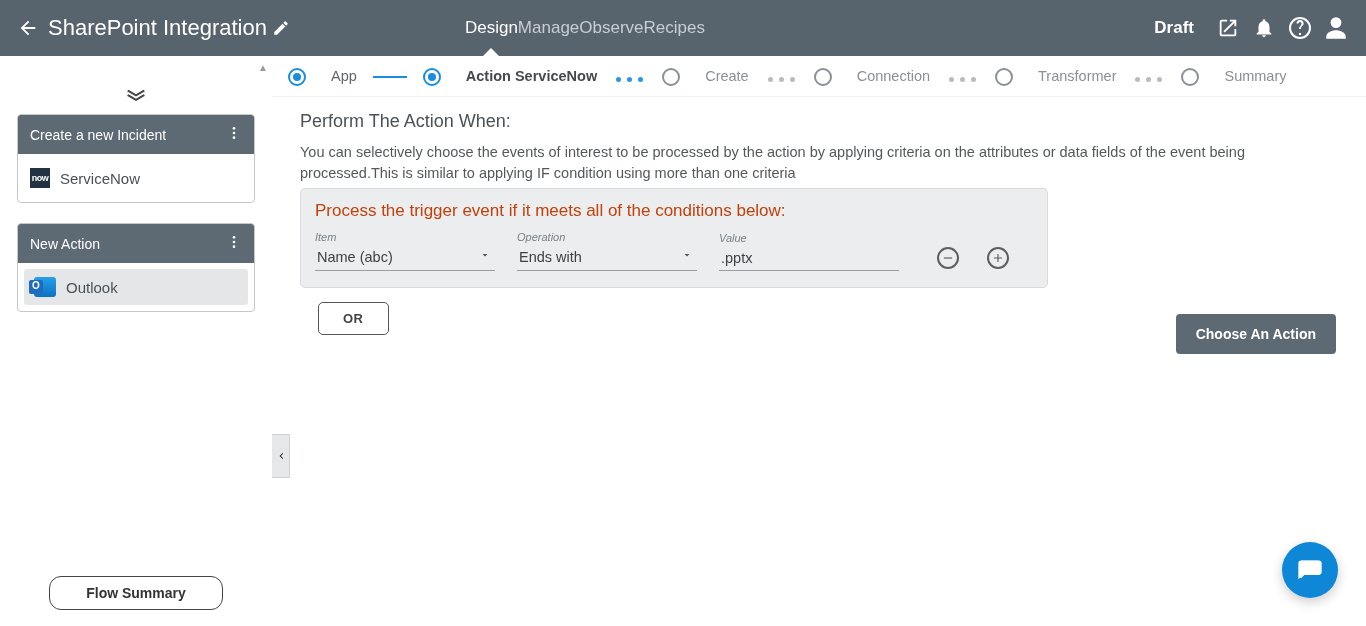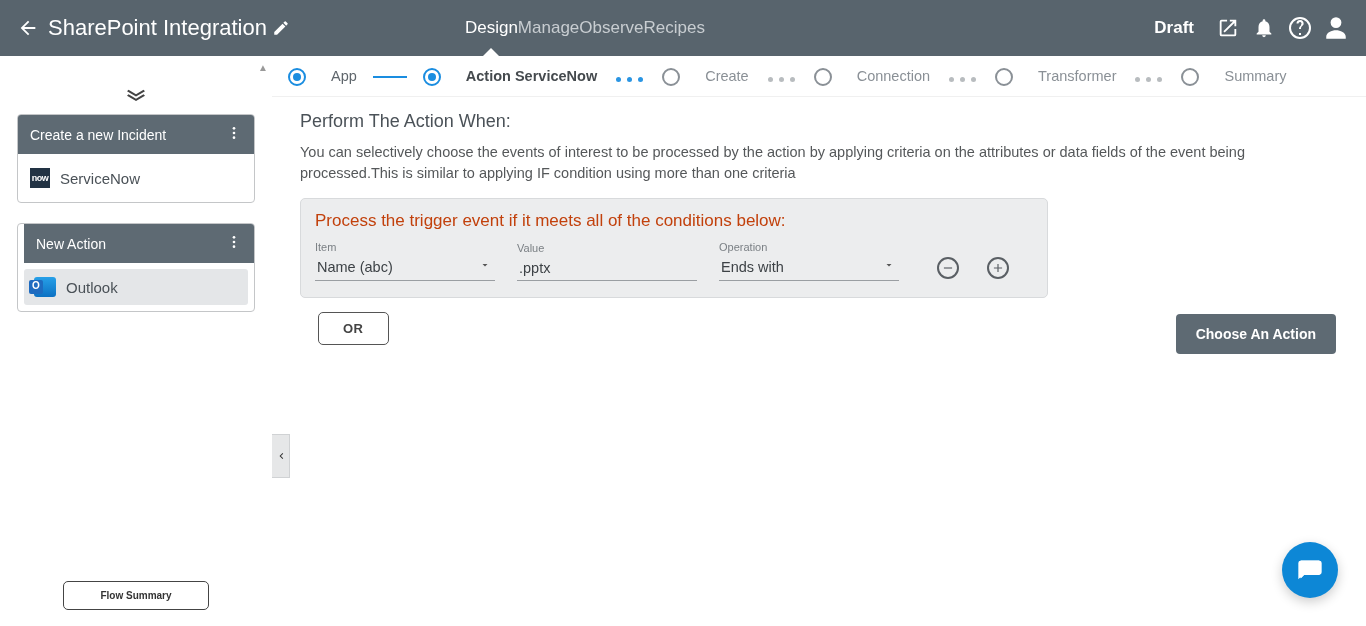--- a/index.html
+++ b/index.html
@@ -23,37 +23,37 @@
     .layout { display: flex; height: calc(100% - 56px); }
     .sidebar-wrap { width: 272px; background: #fff; position: relative; border-right: 0; }
     .sidebar-scroll { position: absolute; right: 0; top: 0; bottom: 0; width: 18px; display: flex; flex-direction: column; align-items: center; justify-content: space-between; padding: 6px 0; }
     .sidebar-scroll .arrow { color: #999; font-size: 10px; cursor: pointer; }
 
     .sidebar { padding: 20px 8px 20px 8px; position: relative; height: calc(100% - 60px); display: flex; flex-direction: column; align-items: center; }
 
     .node { width: 238px; border: 1px solid #c4c6c8; border-radius: 4px; background: #fff; overflow: hidden; }
     .node-head { background: #5e6a73; color: #fff; padding: 10px 12px; font-size: 14px; font-weight: 500; display: flex; align-items: center; justify-content: space-between; }
     .node-head .more { cursor: pointer; }
-    .node-head.light { background: #5e6a73; margin-left: 6px; }
+    .node-head.light { background: #5e6a73; }
     .node-body { padding: 14px 12px; display: flex; align-items: center; gap: 10px; color: #4a5157; font-size: 15px; }
     .node-body.selected { background: #e4e6e8; margin: 6px; border-radius: 3px; padding: 8px 10px; }
     .app-icon { width: 20px; height: 20px; display: inline-block; flex-shrink: 0; }
     .app-icon.sp { background: radial-gradient(circle at 30% 40%, #0f8a7a 45%, transparent 46%), radial-gradient(circle at 70% 40%, #2aa38f 45%, transparent 46%), radial-gradient(circle at 50% 70%, #36c0a3 45%, transparent 46%); border-radius: 4px; }
     .app-icon.sp::after { content: "S"; color: #fff; font-size: 11px; font-weight: bold; position: relative; left: -1px; top: 0px; display: inline-block; background: #0f6a5a; padding: 0 3px; border-radius: 2px; }
     .app-icon.snow { width: 20px; height: 20px; background: #223344; color: #fff; display: inline-flex; align-items: center; justify-content: center; font-size: 9px; font-weight: 600; letter-spacing: -0.5px; }
     .app-icon.snow::before { content: "now"; }
     .app-icon.ol { width: 22px; height: 20px; background: linear-gradient(#27a0e8,#0c71c3); border-radius: 3px; position: relative; }
     .app-icon.ol::before { content: ""; position: absolute; left: -5px; top: 3px; width: 14px; height: 14px; background: #1e6bc0; border-radius: 2px; }
     .app-icon.ol::after { content: "O"; color: #fff; font-size: 10px; font-weight: bold; position: absolute; left: -2px; top: 3px; }
 
     .connector-down { width: 24px; height: 38px; display: flex; align-items: center; justify-content: center; color: #4a4a4a; }
     .connector-down svg { width: 18px; height: 16px; }
 
     .flow-summary-wrap { position: absolute; bottom: 0; left: 0; width: 272px; padding: 16px 0; display: flex; justify-content: center; background: #fff; }
-    .flow-summary-btn { border: 1.5px solid #444; border-radius: 5px; background: #fff; padding: 8px 36px; font-size: 10px; font-weight: 600; color: #333; cursor: pointer; }
+    .flow-summary-btn { border: 1.5px solid #444; border-radius: 12px; background: #fff; padding: 8px 36px; font-size: 14px; font-weight: 600; color: #333; cursor: pointer; }
 
     .collapse-tab { position: absolute; left: 0; top: 378px; width: 18px; height: 44px; background: #e6e7e8; display: flex; align-items: center; justify-content: center; cursor: pointer; color: #333; border: 1px solid #d0d2d4; border-left: none; z-index: 5; }
 
     
     .main { flex: 1; background: #fff; position: relative; }
 
     .stepper { display: flex; align-items: center; gap: 10px; padding: 12px 16px 10px 16px; border-bottom: 1px solid #f0f0f0; }
     .step { display: flex; align-items: flex-start; gap: 25px; cursor: pointer; color: #8a9096; font-size: 14.5px; }
     .step .radio { width: 18px; height: 18px; border: 2px solid #8a9096; border-radius: 50%; display: inline-block; position: relative; }
     .step.done .radio, .step.active .radio { border-color: #1a8de0; }
@@ -61,27 +61,27 @@
     .step.active { color: #454a4e; font-weight: 600; }
     .step.done { color: #5f666c; }
     .step-sep { display: flex; align-items: center; gap: 6px; padding: 0 6px; }
     .step-sep .line { width: 34px; height: 2px; background: #1a8de0; }
     .step-sep .dots span { width: 5px; height: 5px; border-radius: 50%; background: #b8bcbf; display: inline-block; margin: 0 3px; }
     .step-sep.blue .dots span { background: #2a95e3; }
     .step-sep.grey .dots span { background: #b8bcbf; }
 
     .content { padding: 14px 28px; }
     .content h2 { font-size: 18px; font-weight: 400; color: #4b5258; margin-bottom: 10px; }
-    .content p.desc { font-size: 14.5px; color: #55585a; line-height: 1.45; margin-bottom: 14px; max-width: 1030px; }
+    .content p.desc { font-size: 14.5px; color: #55585a; line-height: 1.45; margin-bottom: 4px; max-width: 1030px; }
 
     .conditions-box { border: 1px solid #d8dadc; border-radius: 5px; background: #ecedee; padding: 12px 14px 16px 14px; max-width: 748px; }
     .conditions-box .box-title { font-size: 17px; color: #c2410c; margin-bottom: 10px; }
     .cond-row { display: flex; align-items: flex-end; gap: 22px; }
     .field { display: flex; flex-direction: column; }
-    .field label { font-size: 11px; color: #7b8085; margin-bottom: 2px; }
+    .field label { font-size: 11px; color: #7b8085; margin-bottom: 2px; font-style: italic; }
     .field.select { width: 180px; position: relative; }
     .field.value { width: 180px; }
     .select-display { border: none; border-bottom: 1px solid #9a9ea2; background: transparent; padding: 4px 24px 5px 2px; font-size: 14.5px; color: #3d4246; cursor: pointer; position: relative; }
     .select-caret { position: absolute; right: 4px; bottom: 6px; pointer-events: none; }
     .value-input { border: none; border-bottom: 1px solid #9a9ea2; background: transparent; padding: 4px 2px; font-size: 14.5px; color: #3d4246; width: 100%; outline: none; }
     .cond-btns { display: flex; gap: 28px; margin-left: 16px; align-items: center; padding-bottom: 2px; }
     .round-btn { width: 22px; height: 22px; border: 2px solid #5a5f64; border-radius: 50%; display: flex; align-items: center; justify-content: center; color: #5a5f64; cursor: pointer; font-size: 15px; line-height: 1; }
 
     .or-btn { margin: 14px 0 0 18px; border: 1.5px solid #555; border-radius: 5px; background: #fff; padding: 8px 24px; font-size: 13px; font-weight: 700; color: #444; cursor: pointer; letter-spacing: 0.5px; }
 
@@ -259,33 +259,33 @@
           <div class="field select">
             <label>Item</label>
             <div class="select-display">Name (abc)</div>
             <span class="select-caret">
               <svg viewBox="0 0 24 24" width="12" height="12">
                   <path d="M7 10l5 5 5-5z" fill="#555"></path>
                 </svg>
             </span>
           </div>
 
-          <div class="field value">
-            <label>Value</label>
-            <input class="value-input" type="text" value=".pptx" style="">
-          </div>
-
           <div class="field select">
             <label>Operation</label>
             <div class="select-display">Ends with</div>
             <span class="select-caret">
               <svg viewBox="0 0 24 24" width="12" height="12">
                   <path d="M7 10l5 5 5-5z" fill="#555"></path>
                 </svg>
             </span>
+          </div>
+
+          <div class="field value">
+            <label>Value</label>
+            <input class="value-input" type="text" value=".pptx" style="">
           </div>
 
           <div class="cond-btns">
             <div class="round-btn">
               <svg viewBox="0 0 24 24" width="14" height="14">
                   <path d="M5 11h14v2H5z" fill="#5a5f64"></path>
                 </svg>
             </div>
             <div class="round-btn">
               <svg viewBox="0 0 24 24" width="14" height="14">

